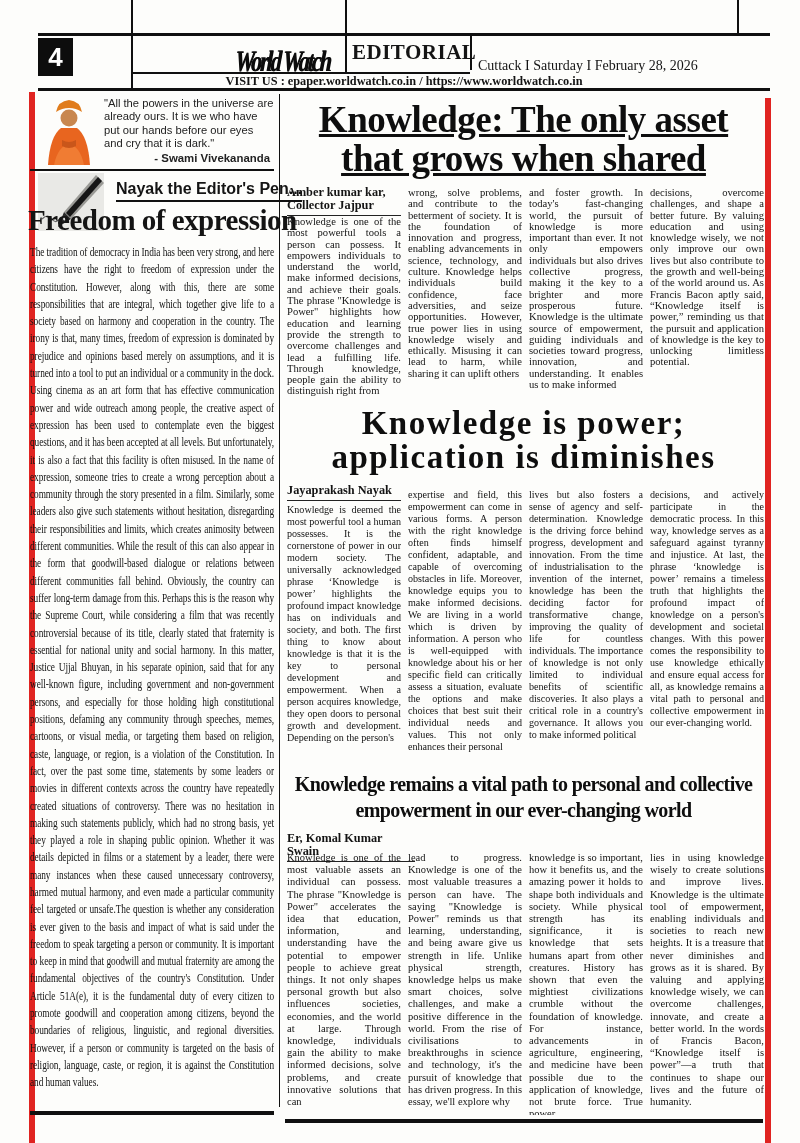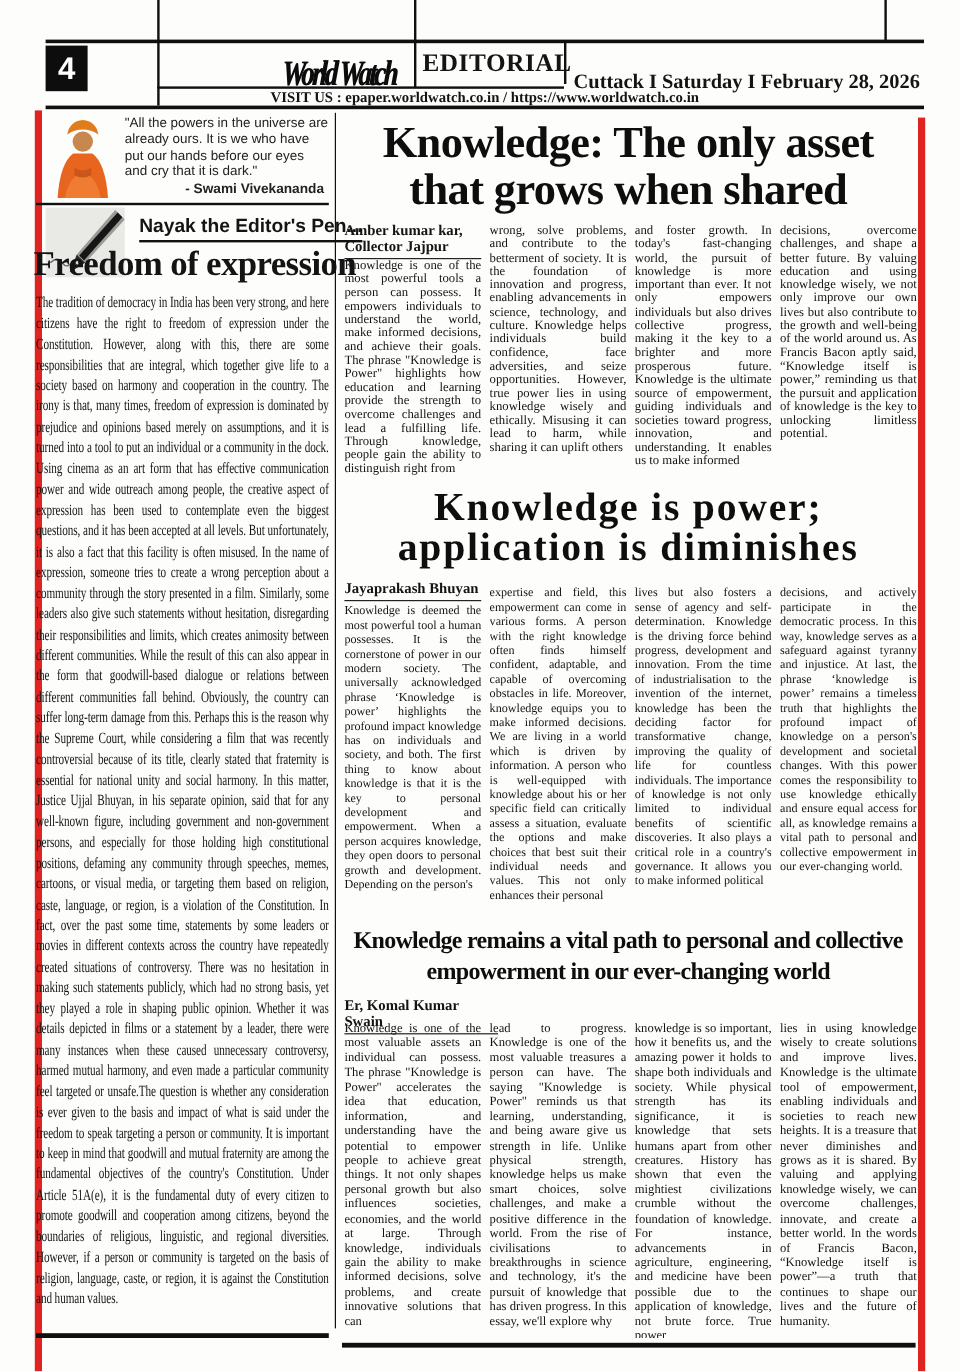--- a/index.html
+++ b/index.html
@@ -12,37 +12,37 @@
   .sans{font-family:"Liberation Sans","DejaVu Sans",sans-serif;}
 
   .pagenum-box{position:absolute;left:38px;top:38px;width:35px;height:38px;background:#0d0d0d;
        color:#fff;font-family:"Liberation Sans",sans-serif;font-weight:bold;font-size:26px;
        display:flex;align-items:center;justify-content:center;}
   .masthead{position:absolute;left:236px;top:44px;width:112px;font-weight:bold;font-style:italic;
        font-size:22px;letter-spacing:-2px;transform:scaleY(1.35) skewX(-4deg);transform-origin:left top;
        white-space:nowrap;color:#0c0c0c;text-shadow:0.6px 0 #0c0c0c;}
   .section-title{position:absolute;left:352px;top:40px;font-weight:bold;font-size:21px;
        letter-spacing:0.5px;white-space:nowrap;}
-  .dateline{position:absolute;left:478px;top:58px;font-weight:bold;font-size:17px;white-space:nowrap;}
+  .dateline{position:absolute;left:478px;top:58px;font-weight:normal;font-size:14px;white-space:nowrap;}
   .visit{position:absolute;left:38px;top:74px;width:732px;text-align:center;font-weight:bold;font-size:12.3px;}
 
   .quote-text{position:absolute;left:104px;top:97px;width:170px;font-size:11.2px;line-height:13.4px;color:#222;}
   .quote-author{position:absolute;left:104px;top:152px;width:166px;font-size:11.4px;font-weight:bold;
        text-align:right;color:#222;}
   .pen-label{position:absolute;left:116px;top:180px;font-weight:bold;font-size:16px;
        border-bottom:2px solid #111;padding-bottom:2px;white-space:nowrap;}
 
   .freedom-title{position:absolute;left:28px;top:204px;width:247px;font-weight:bold;font-size:29px;
        letter-spacing:-0.5px;white-space:nowrap;}
   .freedom-body-wrap{position:absolute;left:30px;top:243px;width:244px;height:866px;overflow:hidden;}
   .freedom-body{width:340px;transform:scaleX(0.7176);transform-origin:left top;
        font-size:13px;line-height:17.3px;text-align:justify;letter-spacing:-0.1px;}
 
   .headline{position:absolute;left:285px;width:477px;text-align:center;font-weight:bold;color:#0e0e0e;}
-  .h1{top:100px;font-size:37px;line-height:39px;letter-spacing:-0.5px;}
+  .h1{top:100px;font-size:37px;line-height:39px;letter-spacing:-0.5px;text-decoration:underline;}
   .h2{top:407px;font-size:33px;line-height:33.5px;letter-spacing:1.5px;}
   .h3{top:772px;font-size:20px;line-height:25.5px;letter-spacing:-0.6px;text-align:center;}
 
   .byline{position:absolute;width:114px;font-weight:bold;font-size:12.3px;line-height:13px;
        border-bottom:1.3px solid #222;padding-bottom:3px;}
   .col{position:absolute;width:114px;text-align:justify;overflow:hidden;color:#131313;}
   .a1{font-size:10.6px;line-height:11.3px;}
   .a2{font-size:10.1px;line-height:12px;font-family:Liberation Serif, serif;}
   .a3{font-size:10.5px;line-height:12.2px;}
 </style>
@@ -112,21 +112,21 @@
   </div>
   <div class="col a1" style="left:287px;top:216px;height:186px;">Knowledge is one of the most powerful tools a person can possess. It empowers individuals to understand the world, make informed decisions, and achieve their goals. The phrase "Knowledge is Power" highlights how education and learning provide the strength to overcome challenges and lead a fulfilling life. Through knowledge, people gain the ability to distinguish right from</div>
   <div class="col a1" style="left:408px;top:187px;height:215px;">wrong, solve problems, and contribute to the betterment of society. It is the foundation of innovation and progress, enabling advancements in science, technology, and culture. Knowledge helps individuals build confidence, face adversities, and seize opportunities. However, true power lies in using knowledge wisely and ethically. Misusing it can lead to harm, while sharing it can uplift others</div>
   <div class="col a1" style="left:529px;top:187px;height:215px;">and foster growth. In today's fast-changing world, the pursuit of knowledge is more important than ever. It not only empowers individuals but also drives collective progress, making it the key to a brighter and more prosperous future. Knowledge is the ultimate source of empowerment, guiding individuals and societies toward progress, innovation, and understanding. It enables us to make informed</div>
   <div class="col a1" style="left:650px;top:187px;height:215px;">decisions, overcome challenges, and shape a better future. By valuing education and using knowledge wisely, we not only improve our own lives but also contribute to the growth and well-being of the world around us. As Francis Bacon aptly said, “Knowledge itself is power,” reminding us that the pursuit and application of knowledge is the key to unlocking limitless potential.</div>
 
   <div class="headline h2">
     <div>Knowledge is power;</div>
     <div>application is diminishes</div>
   </div>
-  <div class="byline" style="left:287px;top:484px;">Jayaprakash Bhuyan</div>
+  <div class="byline" style="left:287px;top:484px;">Jayaprakash Nayak</div>
   <div class="col a2" style="left:287px;top:504px;height:266px;">Knowledge is deemed the most powerful tool a human possesses. It is the cornerstone of power in our modern society. The universally acknowledged phrase ‘Knowledge is power’ highlights the profound impact knowledge has on individuals and society, and both. The first thing to know about knowledge is that it is the key to personal development and empowerment. When a person acquires knowledge, they open doors to personal growth and development. Depending on the person's</div>
   <div class="col a2" style="left:408px;top:489px;height:281px;">expertise and field, this empowerment can come in various forms. A person with the right knowledge often finds himself confident, adaptable, and capable of overcoming obstacles in life. Moreover, knowledge equips you to make informed decisions. We are living in a world which is driven by information. A person who is well-equipped with knowledge about his or her specific field can critically assess a situation, evaluate the options and make choices that best suit their individual needs and values. This not only enhances their personal</div>
   <div class="col a2" style="left:529px;top:489px;height:281px;">lives but also fosters a sense of agency and self-determination. Knowledge is the driving force behind progress, development and innovation. From the time of industrialisation to the invention of the internet, knowledge has been the deciding factor for transformative change, improving the quality of life for countless individuals. The importance of knowledge is not only limited to individual benefits of scientific discoveries. It also plays a critical role in a country's governance. It allows you to make informed political</div>
   <div class="col a2" style="left:650px;top:489px;height:281px;">decisions, and actively participate in the democratic process. In this way, knowledge serves as a safeguard against tyranny and injustice. At last, the phrase ‘knowledge is power’ remains a timeless truth that highlights the profound impact of knowledge on a person's development and societal changes. With this power comes the responsibility to use knowledge ethically and ensure equal access for all, as knowledge remains a vital path to personal and collective empowerment in our ever-changing world.</div>
 
   <div class="headline h3">
     <div>Knowledge remains a vital path to personal and collective</div>
     <div>empowerment in our ever-changing world</div>
   </div>
   <div class="byline" style="left:287px;top:832px;width:128px;">Er, Komal Kumar Swain</div>

